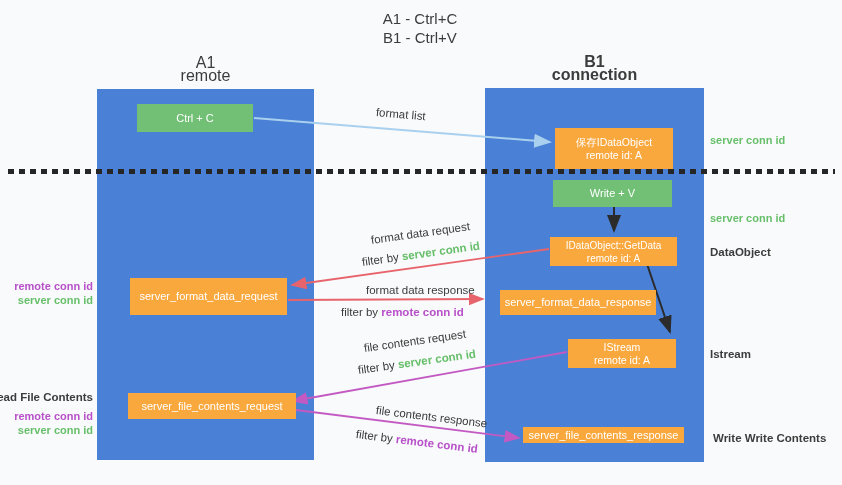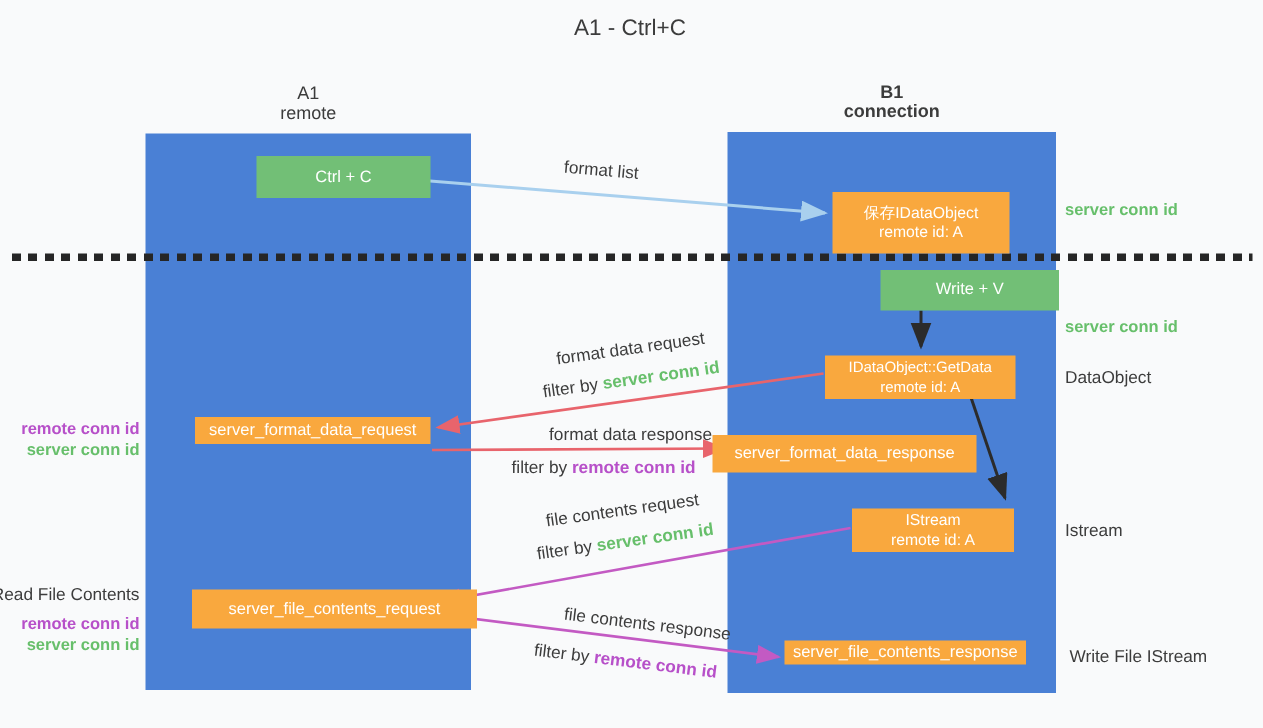--- a/index.html
+++ b/index.html
@@ -10,45 +10,46 @@
   *{margin:0;padding:0;box-sizing:border-box;}
   html,body{background:#f9fafb;}
   .canvas{
     position:relative;width:842px;height:485px;overflow:hidden;
     font-family:"Liberation Sans",sans-serif;color:var(--text-dark);
     background:#f9fafb;
     padding-left:23px;
   }
   .abs{position:absolute;}
   .title{left:300px;top:9px;width:240px;text-align:center;font-size:15px;line-height:19px;color:var(--text-dark);}
-  .col-header{text-align:center;font-size:12px;line-height:13px;color:var(--text-dark);}
+  .col-header{text-align:center;font-size:16px;line-height:13px;color:var(--text-dark);}
   .lifeline{background:var(--lifeline-blue);}
   .node{display:flex;flex-direction:column;align-items:center;justify-content:center;
         color:#fff;font-size:11px;line-height:13px;text-align:center;}
-  .green-node{background:var(--node-green);margin-left:34px;}
+  .green-node{background:var(--node-green);}
   .orange-node{background:var(--node-orange);}
   .dotted-line{height:5px;background:repeating-linear-gradient(90deg,#262626 0 6px,transparent 6px 11px);}
   .arrow-label{font-size:11.5px;white-space:nowrap;color:var(--text-dark);transform-origin:left center;}
   .rot-up{transform:rotate(-8deg);}
   .rot-down{transform:rotate(7deg);}
   .rot-slight{transform:rotate(5deg);}
   .green-bold{color:var(--text-green);font-weight:700;}
   .purple-bold{color:var(--text-purple);font-weight:700;}
-  .side-label{font-size:11.5px;white-space:nowrap;color:var(--text-dark);}
+  .side-label{font-size:11.5px;white-space:nowrap;color:var(--text-dark);font-weight:bold;}
   .side-stack{font-size:11px;font-weight:700;line-height:14px;text-align:right;white-space:nowrap;}
   .side-stack-left{text-align:right;}
   svg.overlay{left:0;top:0;pointer-events:none;}
 </style>
 </head>
 <body>
 
 <div class="canvas">
 
   <div class="abs title">
     <div>A1 - Ctrl+C</div>
+    <div>B1 - Ctrl+V</div>
   </div>
 
   <div class="abs col-header" style="left:97px;top:56px;width:217px;">
     <div>A1</div>
     <div>remote</div>
   </div>
   <div class="abs col-header" style="left:485px;top:55px;width:219px;font-weight:bold;">
     <div>B1</div>
     <div>connection</div>
   </div>
@@ -93,34 +94,34 @@
 
   <div class="abs node green-node" style="left:553px;top:180px;width:119px;height:27px;">
     <div>Write + V</div>
   </div>
 
   <div class="abs node orange-node" style="left:550px;top:237px;width:127px;height:29px;font-size:10px;">
     <div>IDataObject::GetData</div>
     <div>remote id: A</div>
   </div>
 
-  <div class="abs node orange-node" style="left:130px;top:278px;width:157px;height:18px;">
+  <div class="abs node orange-node" style="left:130px;top:278px;width:157px;height:37px;">
     <div>server_format_data_request</div>
   </div>
 
-  <div class="abs node orange-node" style="left:475px;top:290px;width:176px;height:25px;text-align:right;">
+  <div class="abs node orange-node" style="left:500px;top:290px;width:156px;height:25px;text-align:right;">
     <div>server_format_data_response</div>
   </div>
 
   <div class="abs node orange-node" style="left:568px;top:339px;width:108px;height:29px;font-size:10.5px;">
     <div>IStream</div>
     <div>remote id: A</div>
   </div>
 
-  <div class="abs node orange-node" style="left:128px;top:393px;width:190px;height:26px;">
+  <div class="abs node orange-node" style="left:128px;top:393px;width:168px;height:26px;">
     <div>server_file_contents_request</div>
   </div>
 
   <div class="abs node orange-node" style="left:523px;top:427px;width:161px;height:16px;">
     <div>server_file_contents_response</div>
   </div>
 
   <div class="abs arrow-label rot-slight" style="left:376px;top:106px;">format list</div>
 
   <div class="abs arrow-label rot-up" style="left:371px;top:234px;">format data request</div>
@@ -140,21 +141,21 @@
 
   <div class="abs arrow-label rot-down" style="left:376px;top:404px;">file contents response</div>
   <div class="abs arrow-label rot-down" style="left:356px;top:428px;">
     <span>filter by </span><span class="purple-bold">remote conn id</span>
   </div>
 
   <div class="abs side-stack green-bold" style="left:710px;top:133px;">server conn id</div>
   <div class="abs side-stack green-bold" style="left:710px;top:211px;">server conn id</div>
   <div class="abs side-label" style="left:710px;top:246px;">DataObject</div>
   <div class="abs side-label" style="left:710px;top:348px;">Istream</div>
-  <div class="abs side-label" style="left:713px;top:432px;">Write File IStream</div>
+  <div class="abs side-label" style="left:713px;top:432px;">Write Write Contents</div>
 
   <div class="abs side-stack side-stack-left" style="right:749px;top:279px;">
     <div class="purple-bold">remote conn id</div>
     <div class="green-bold">server conn id</div>
   </div>
   <div class="abs side-label" style="right:749px;top:391px;">Read File Contents</div>
   <div class="abs side-stack side-stack-left" style="right:749px;top:409px;">
     <div class="purple-bold">remote conn id</div>
     <div class="green-bold">server conn id</div>
   </div>

